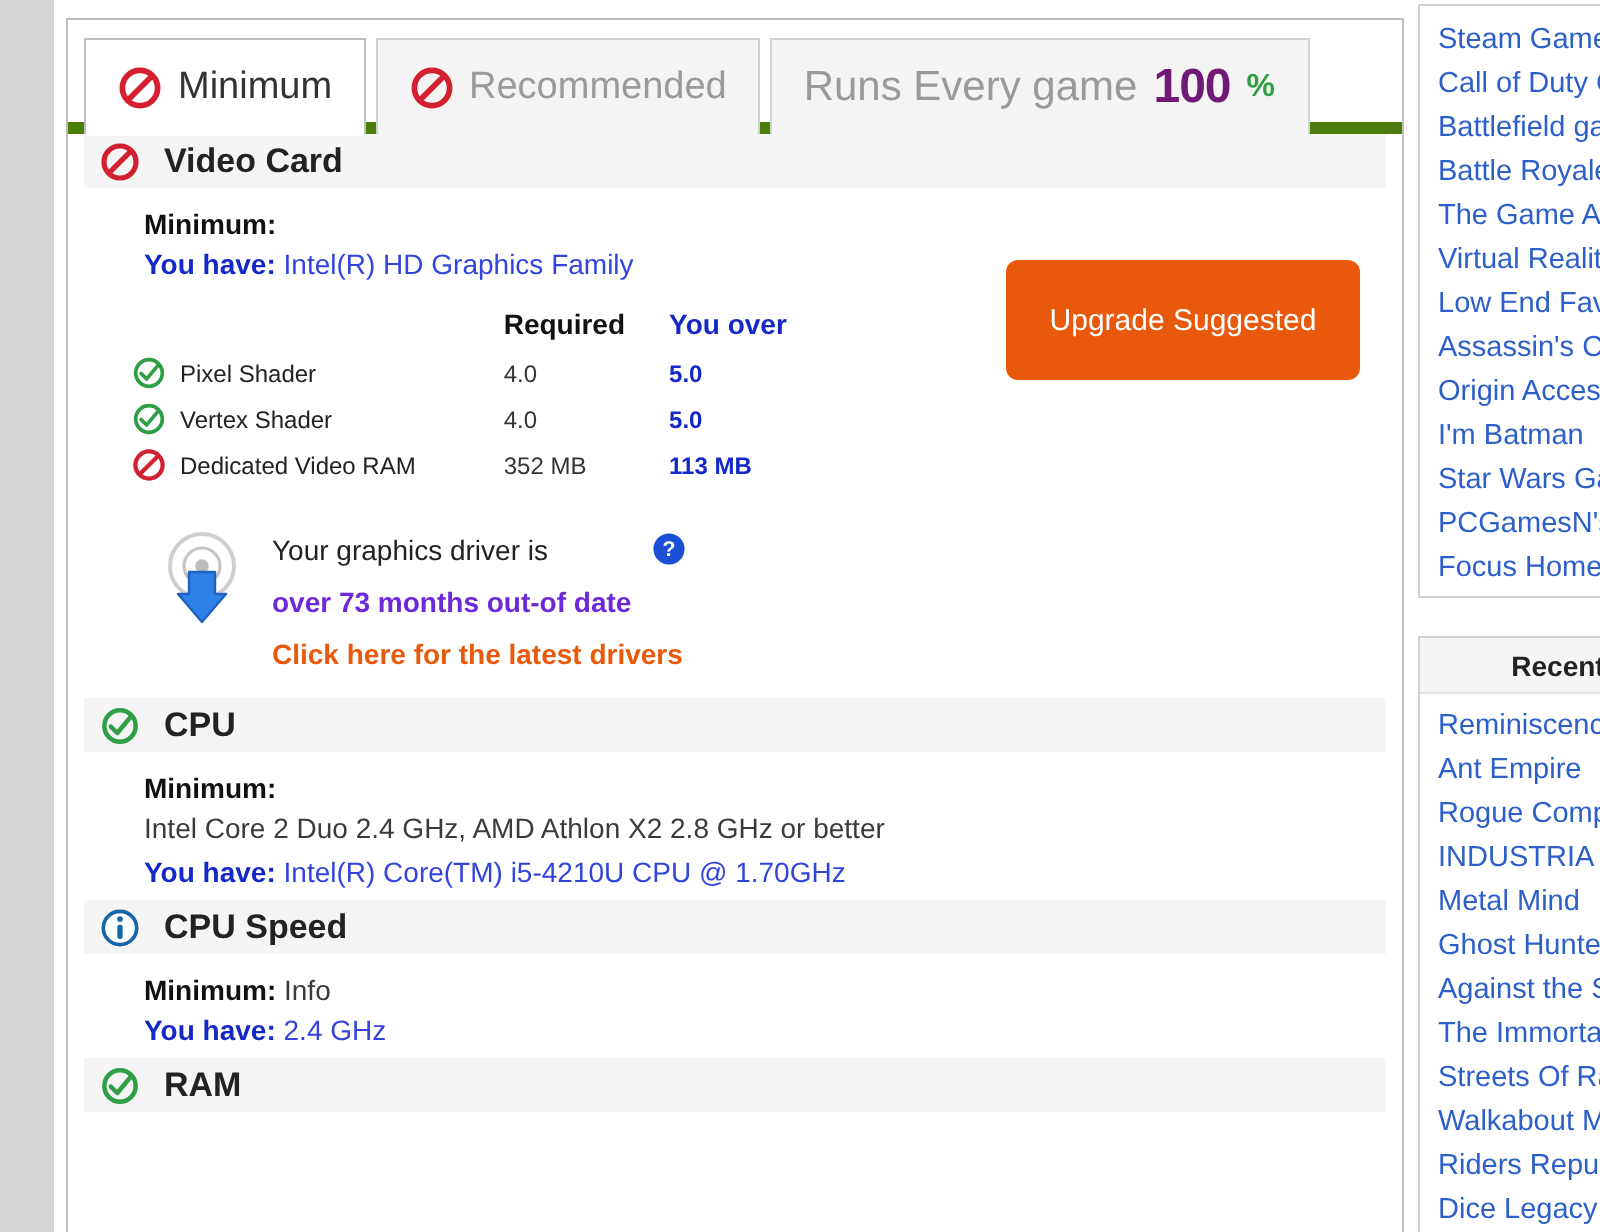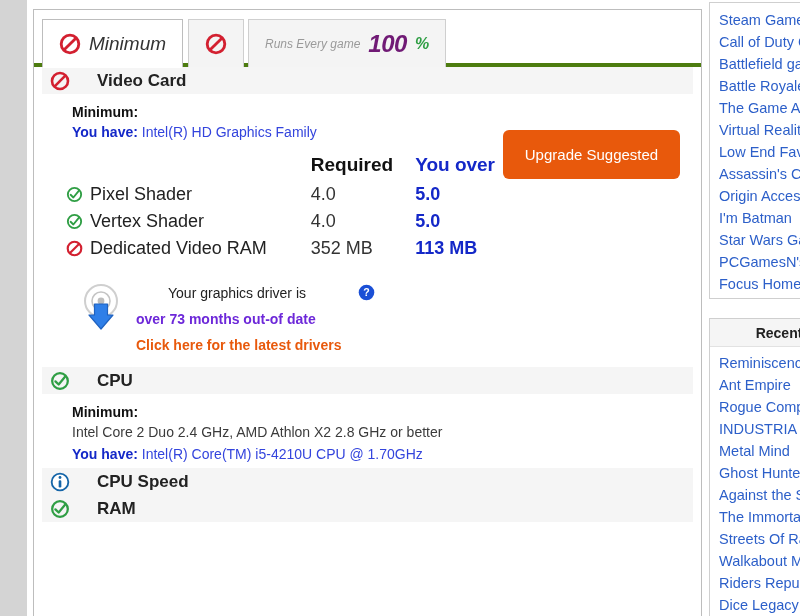--- a/index.html
+++ b/index.html
@@ -26,22 +26,21 @@
     border: 1px solid #bdbdbd;
     border-bottom: none;
     overflow: hidden;
   }
 
   
   .tabs {
     position: relative;
     height: 57px;
     padding: 8px 0 0 8px;
-    border-bottom: 4px solid #4d7c0f;
-    font-style: italic;
+    border-bottom: 6px solid #4d7c0f;
   }
   .tab {
     display: inline-flex; align-items: center; gap: 8px;
     height: 48px;
     padding: 0 16px;
     border: 1px solid #cfcfcf;
     border-bottom: none;
     background: #f4f4f4;
     vertical-align: bottom;
     position: relative;
@@ -53,78 +52,78 @@
     border-color: #bdbdbd;
     z-index: 3;
   }
   .tab.active::after {
     content: "";
     position: absolute; left: 0; right: 0; bottom: -1px; height: 2px;
     background: #ffffff;
   }
   .tab-label { font-size: 19px; color: #333; white-space: nowrap; }
   .tab.inactive .tab-label { color: #9a9a9a; }
-  .tab-runs { font-size: 12px; color: #9a9a9a; white-space: nowrap; }
+  .tab-runs { font-size: 21px; color: #9a9a9a; white-space: nowrap; }
   .pct-num { font-size: 24px; font-weight: bold; color: #701a75; letter-spacing: -0.5px; }
   .pct-sym { font-size: 16px; font-weight: bold; color: #2f9e44; }
 
   
   .ico { display: inline-block; flex: 0 0 auto; line-height: 0; }
   .ico svg { display: block; }
 
   
   .sec-head {
-    display: flex; align-items: center; gap: 27px;
+    display: flex; align-items: center; gap: 12px;
     background: #f5f5f5;
     height: 27px;
     margin: 0 8px;
     padding: 0 8px;
   }
   .sec-title { font-size: 17px; font-weight: bold; color: #222; }
 
   .sec-body { padding: 10px 0 6px 38px; }
 
   .lbl-min { font-size: 14px; font-weight: bold; color: #111; margin: 0 0 3px 0; }
   .req-text { font-size: 14px; color: #3b3b3b; line-height: 19px; max-width: 420px; margin: 0; }
   .youhave-row { font-size: 14px; margin-top: 4px; }
   .youhave-k { color: #1428c8; font-weight: bold; }
   .youhave-v { color: #3344dd; }
 
   
   .upgrade-btn {
     position: absolute;
     left: 469px; top: 120px;
-    width: 177px; height: 49px;
+    width: 177px; height: 60px;
     background: #e8590c;
     border: none; border-radius: 6px;
     color: #ffffff; font-size: 15px;
     font-family: "Liberation Sans", sans-serif;
     cursor: pointer;
   }
 
   
   .spec-table { margin: 14px 0 0 -6px; border-collapse: collapse; }
   .spec-table th {
-    font-size: 19px; font-weight: bold; text-align: left;
+    font-size: 14px; font-weight: bold; text-align: right;
     padding: 0 0 5px 0; color: #111;
   }
   .spec-table th.c-req { color: #111; padding-left: 18px; }
   .spec-table th.c-have { color: #1428c8; padding-left: 22px; }
-  .spec-table td { font-size: 18px; padding: 3px 0; color: #222; vertical-align: middle; }
+  .spec-table td { font-size: 12px; padding: 3px 0; color: #222; vertical-align: middle; }
   .spec-name { display: flex; align-items: center; gap: 7px; padding-right: 26px; }
   .spec-table td.c-req { padding-left: 18px; color: #333; }
   .spec-table td.c-have { padding-left: 22px; color: #1428c8; font-weight: bold; }
 
   
   .driver-box {
     display: flex; align-items: flex-start; gap: 12px;
     margin: 20px 0 8px 6px;
   }
   .driver-lines { padding-top: 2px; }
-  .driver-l1 { display: flex; align-items: center; gap: 52px; font-size: 14px; color: #222; margin-left: 32px; }
+  .driver-l1 { display: flex; align-items: center; gap: 52px; font-size: 14px; color: #222; }
   .driver-l2 { font-size: 14px; font-weight: bold; color: #6d28d9; margin-top: 10px; }
   .driver-link {
     display: block; font-size: 14px; font-weight: bold; color: #e8590c;
     margin-top: 10px; text-decoration: none; cursor: pointer;
   }
 
   .cpuspeed-row { font-size: 14px; margin: 0 0 3px 0; }
   .cpuspeed-k { font-weight: bold; color: #111; }
   .cpuspeed-v { color: #3b3b3b; }
 
@@ -180,20 +179,21 @@
         <span class="tab-label">Minimum</span>
       </div>
 
       <div class="tab inactive">
         <span class="ico">
           <svg width="22" height="22" viewBox="0 0 24 24">
             <circle cx="12" cy="12" r="9.6" fill="none" stroke="#d32030" stroke-width="3.1"></circle>
             <line x1="5.6" y1="18.4" x2="18.4" y2="5.6" stroke="#d32030" stroke-width="3.1"></line>
           </svg>
         </span>
+        <span class="tab-label">Recommended</span>
       </div>
 
       <div class="tab inactive">
         <span class="tab-runs">Runs Every game</span>
         <span class="pct-num">100</span>
         <span class="pct-sym">%</span>
       </div>
 
     </div>
 
@@ -321,20 +321,30 @@
       <span class="ico">
         <svg width="20" height="20" viewBox="0 0 24 24">
           <circle cx="12" cy="12" r="10" fill="#ffffff" stroke="#1565a8" stroke-width="2.2"></circle>
           <circle cx="12" cy="6.6" r="1.7" fill="#1565a8"></circle>
           <rect x="10.4" y="10" width="3.2" height="8.6" rx="1.4" fill="#1565a8"></rect>
         </svg>
       </span>
       <span class="sec-title">CPU Speed</span>
     </div>
 
+    <div class="sec-body">
+      <div class="cpuspeed-row">
+        <span class="cpuspeed-k">Minimum:</span>
+        <span class="cpuspeed-v">Info</span>
+      </div>
+      <div class="youhave-row">
+        <span class="youhave-k">You have:</span>
+        <span class="youhave-v">2.4 GHz</span>
+      </div>
+    </div>
 
     <div class="sec-head">
       <span class="ico">
         <svg width="20" height="20" viewBox="0 0 24 24">
           <circle cx="12" cy="12" r="9.4" fill="none" stroke="#2f9e44" stroke-width="2.7"></circle>
           <path d="M6.5 12.4 L10.4 16.2 L18.3 6.6" fill="none" stroke="#2f9e44" stroke-width="2.7" stroke-linecap="round" stroke-linejoin="round"></path>
         </svg>
       </span>
       <span class="sec-title">RAM</span>
     </div>

